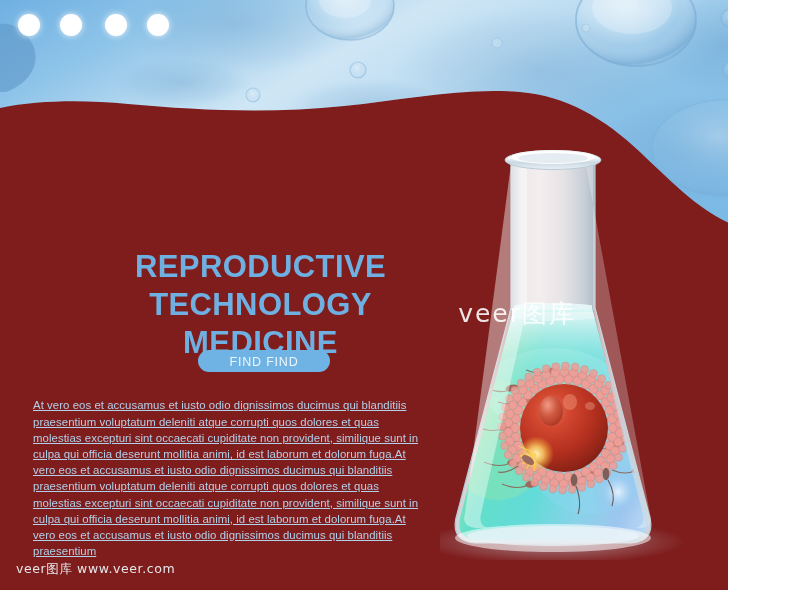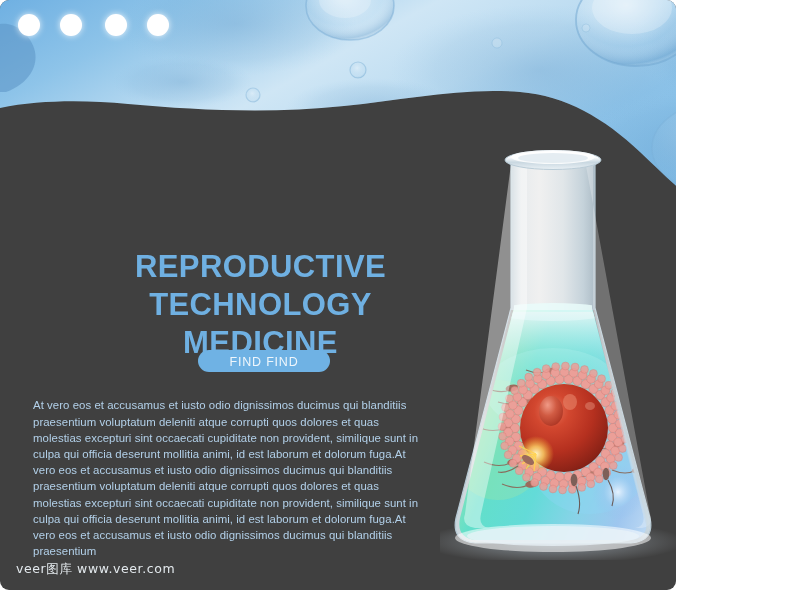--- a/index.html
+++ b/index.html
@@ -2,26 +2,25 @@
 <html><head>
 <meta charset="utf-8">
 <style>
   html, body {
     margin: 0;
     padding: 0;
     background: #ffffff;
   }
   #root {
     position: relative;
-    width: 676px;
+    width: 728px;
     height: 590px;
     overflow: hidden;
-    background: #404040;
+    background: #7f1d1d;
     font-family: "Liberation Sans", sans-serif;
-    border-radius: 9px;
   }
 
   
   .banner {
     position: absolute;
     left: 0; top: 0;
     width: 804px; height: 240px;
     overflow: hidden;
     pointer-events: none;
   }
@@ -76,20 +75,21 @@
   }
 
   .bodytext {
     position: absolute;
     left: 0; top: 138px;
     width: 392px;
     color: #b2d0e9;
     font-size: 11.4px;
     line-height: 16.2px;
     letter-spacing: 0.05px;
+    text-decoration: underline;
   }
 
   
   .wm-center {
     position: absolute;
     left: 246px; top: 297px;
     width: 330px;
     color: rgba(255,255,255,0.88);
     font-size: 25px;
     letter-spacing: 2px;
@@ -506,15 +506,16 @@
 
         <g>
           <ellipse cx="113" cy="20" rx="48" ry="9.5" fill="url(#rimGrad)" stroke="#b9cbd6" stroke-width="1"></ellipse>
           <ellipse cx="113" cy="17" rx="42" ry="7" fill="#ffffff" opacity="0.85"></ellipse>
           <ellipse cx="113" cy="18" rx="35" ry="5" fill="#dfe9ef" opacity="0.8"></ellipse>
         </g>
       </g>
     </svg>
   </div>
 
+  <div class="wm-center">veer图库</div>
   <div class="wm-corner">veer图库 www.veer.com</div>
 
 </div>
 
 </body></html>

